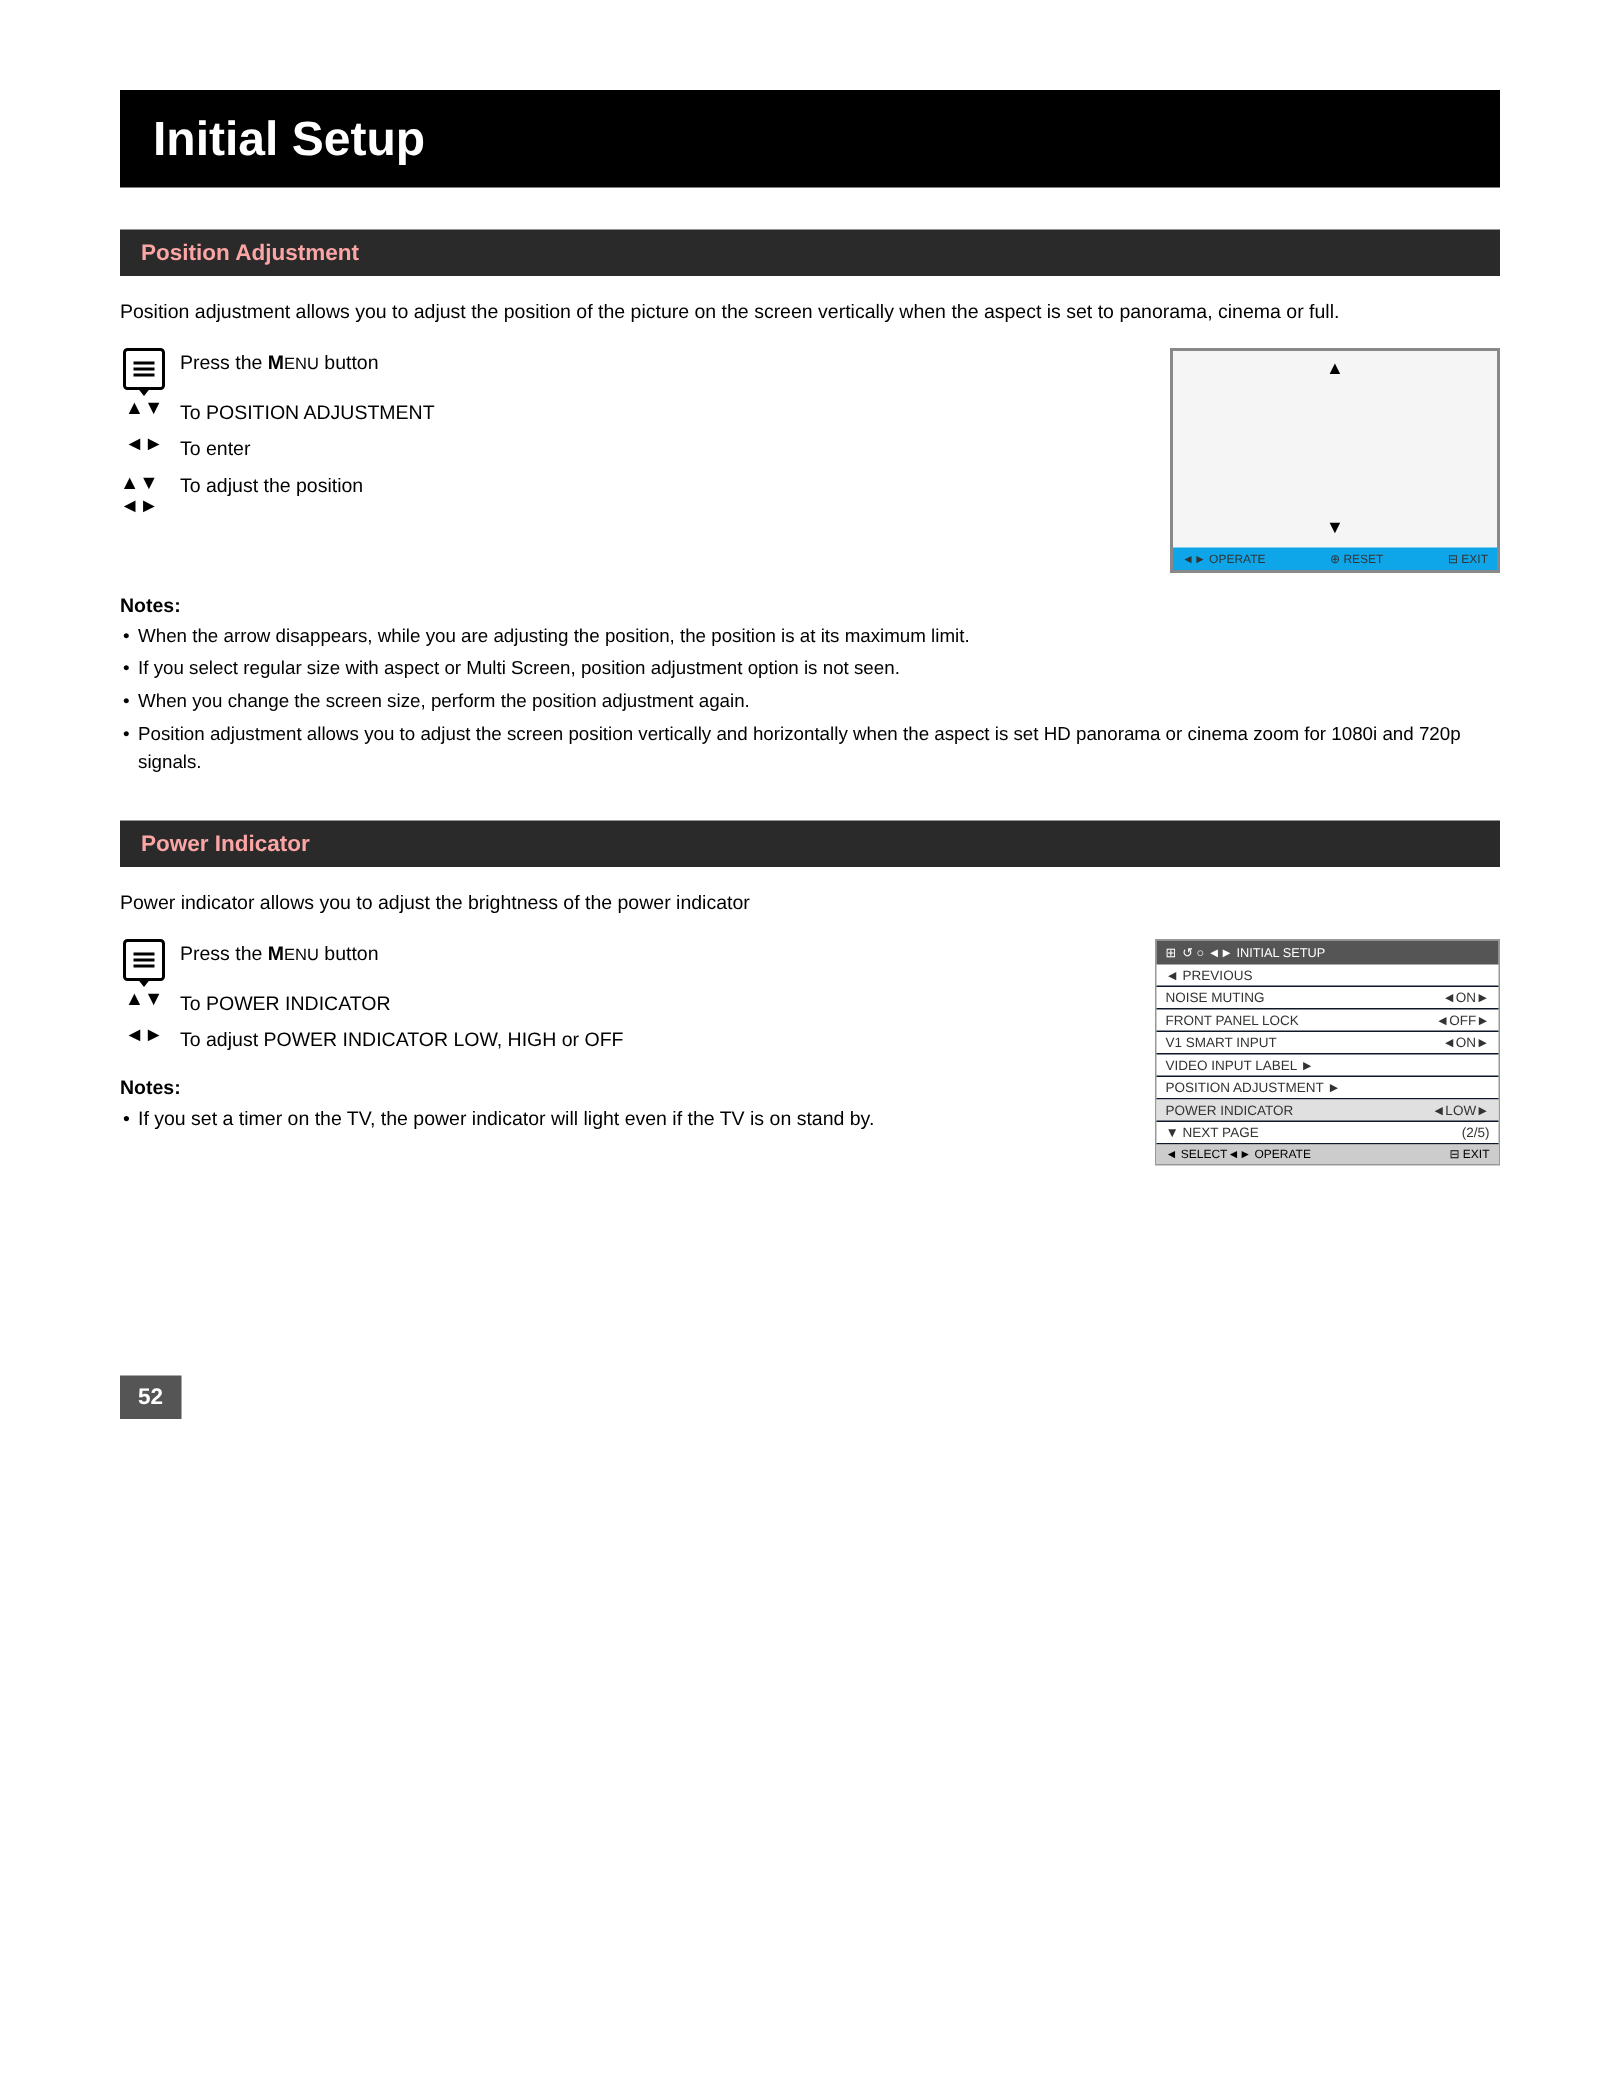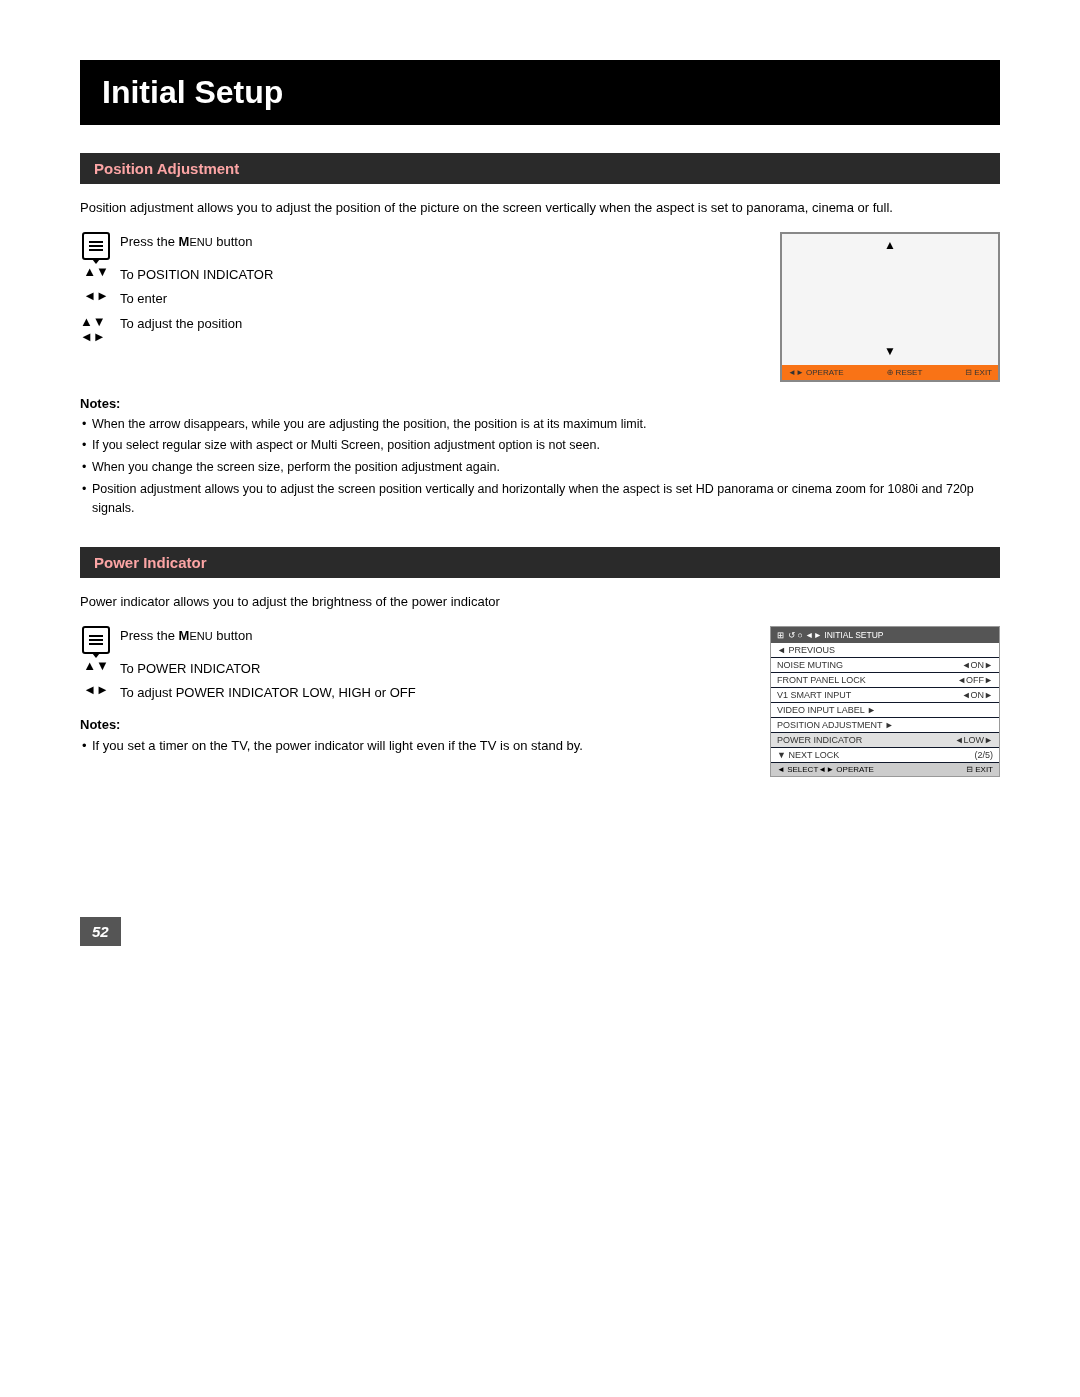--- a/index.html
+++ b/index.html
@@ -132,21 +132,21 @@
       left: 50%;
       transform: translateX(-50%);
       font-size: 12px;
     }
 
     .screen-bottom-bar {
       position: absolute;
       bottom: 0;
       left: 0;
       right: 0;
-      background: #f97316;
+      background: #0ea5e9;
       height: 15px;
       display: flex;
       align-items: center;
       justify-content: space-between;
       padding: 0 6px;
       font-size: 8px;
       color: #333;
     }
 
     .notes-block {
@@ -220,21 +220,20 @@
     }
 
     .page-number {
       display: inline-block;
       background: #555;
       color: #fff;
       font-size: 15px;
       font-weight: bold;
       padding: 6px 12px;
       margin-top: 60px;
-      font-style: italic;
     }
 
     .note-single-title {
       font-weight: bold;
       font-size: 13px;
       margin-bottom: 4px;
     }
   </style>
 </head>
 <body>
@@ -259,21 +258,21 @@
             </svg>
           </div>
         </div>
         <div class="instruction-text">Press the <strong>M</strong><span style="font-variant:small-caps; font-size:11px;">ENU</span> button</div>
       </div>
 
       <div class="instruction-row">
         <div class="icon-cell">
           <span class="arrow-updown">▲▼</span>
         </div>
-        <div class="instruction-text">To POSITION INDICATOR</div>
+        <div class="instruction-text">To POSITION ADJUSTMENT</div>
       </div>
 
       <div class="instruction-row">
         <div class="icon-cell">
           <span class="arrow-leftright">◄►</span>
         </div>
         <div class="instruction-text">To enter</div>
       </div>
 
       <div class="instruction-row">
@@ -377,21 +376,21 @@
       </div>
       <div class="menu-screen-row">
         <span class="menu-screen-row-label">POSITION ADJUSTMENT ►</span>
         <span class="menu-screen-row-value"></span>
       </div>
       <div class="menu-screen-row highlighted">
         <span class="menu-screen-row-label">POWER INDICATOR</span>
         <span class="menu-screen-row-value">◄LOW►</span>
       </div>
       <div class="menu-screen-row">
-        <span class="menu-screen-row-label">▼ NEXT LOCK</span>
+        <span class="menu-screen-row-label">▼ NEXT PAGE</span>
         <span class="menu-screen-row-value">(2/5)</span>
       </div>
 
       <div class="menu-screen-bottom-bar">
         <span>◄ SELECT◄► OPERATE</span>
         <span>⊟ EXIT</span>
       </div>
     </div>
   </div>
 </div>

